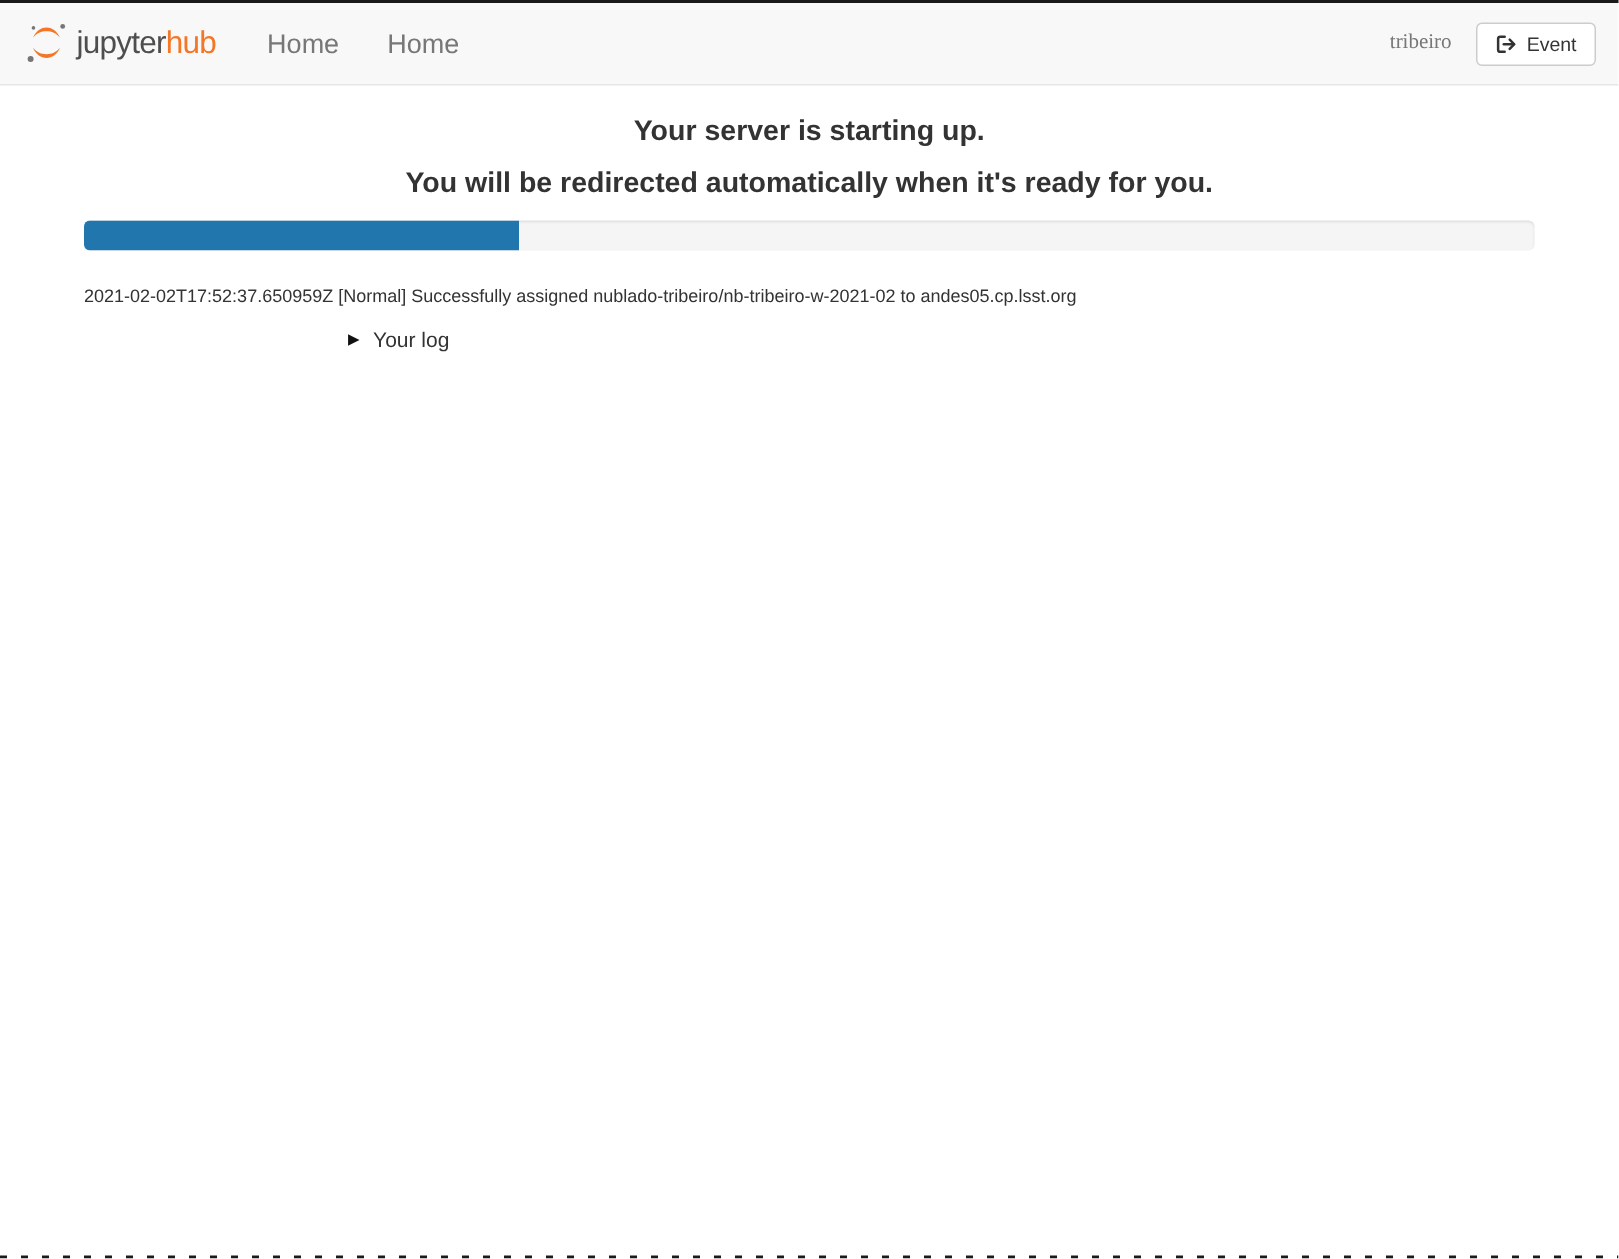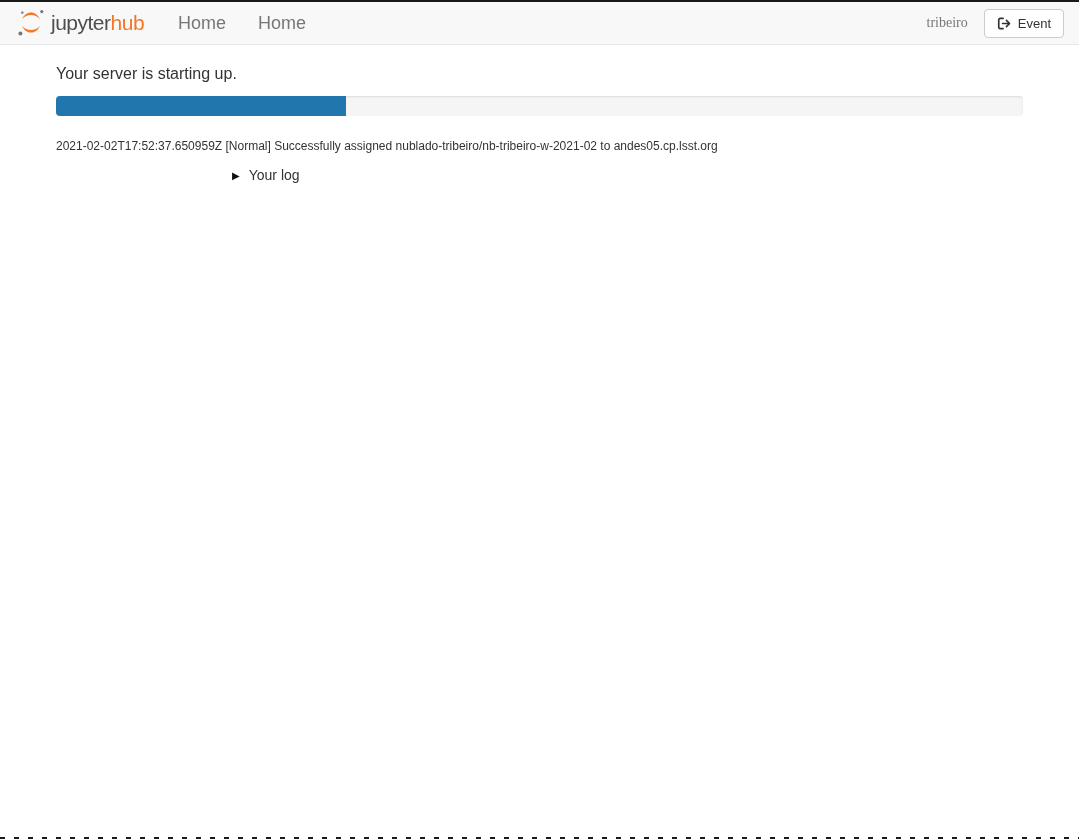--- a/index.html
+++ b/index.html
@@ -12,21 +12,21 @@
     color: #333;
     border-top: 2px solid #1a1a1a;
     overflow: hidden;
   }
   .bottom-edge {
     position: absolute; bottom: 0; left: 0; right: 0; height: 2px;
     background: repeating-linear-gradient(90deg, #1a1a1a 0 5px, transparent 5px 14px);
   }
   
   .navbar {
-    height: 43px;
+    height: 55px;
     background: #f8f8f8;
     border-bottom: 1px solid #e7e7e7;
     display: flex; align-items: center;
     padding: 0 15px 0 16px;
   }
   .logo { display: flex; align-items: center; margin-right: 18px; cursor: pointer; }
   .logo-text { font-size: 21px; letter-spacing: -0.5px; color: #4e4e4e; margin-left: 5px; }
   .logo-text .hub { color: #f37726; }
   .nav-link {
     color: #777; font-size: 18px; text-decoration: none;
@@ -36,21 +36,21 @@
   .username { color: #777; font-size: 14px; margin-right: 16px; font-family: Liberation Serif, serif; }
   .logout-btn {
     display: inline-flex; align-items: center; gap: 7px;
     background: #fff; border: 1px solid #ccc; border-radius: 4px;
     padding: 6px 12px; font-size: 13px; color: #333;
     font-family: "Liberation Sans", sans-serif;
     cursor: pointer;
   }
   
   .main { padding: 20px 56px 0; }
-  .msg { font-size: 16px; margin: 0 0 13px; }
+  .msg { text-align: center; font-size: 19px; margin: 0 0 13px; font-weight: bold; }
   .progress {
     height: 20px; background: #f5f5f5; border-radius: 4px;
     box-shadow: inset 0 1px 2px rgba(0,0,0,.1);
     margin: 12px 0 23px; overflow: hidden;
   }
   .progress-bar { height: 100%; background: #2176ae; width: 0%; }
   .log-msg { text-align: left; font-size: 12px; margin: 0 0 14px; }
   .event-log { margin-left: 176px; font-size: 14px; color: #333; }
   .event-log summary {
     list-style: none; cursor: pointer;
@@ -86,20 +86,21 @@
         <path d="M10.8 3.4 L14.3 7 l-3.5 3.6" fill="none" stroke="#333" stroke-width="1.9" stroke-linecap="round" stroke-linejoin="round"></path>
         <path d="M13.8 7 H6.3" fill="none" stroke="#333" stroke-width="1.9" stroke-linecap="round"></path>
       </svg>
     </span>
     <span>Event</span>
   </button>
 </nav>
 
 <main class="main">
   <p class="msg">Your server is starting up.</p>
+  <p class="msg">You will be redirected automatically when it's ready for you.</p>
 
   <div class="progress">
     <div class="progress-bar" style="width: 30%;"></div>
   </div>
 
   <p class="log-msg">2021-02-02T17:52:37.650959Z [Normal] Successfully assigned nublado-tribeiro/nb-tribeiro-w-2021-02 to andes05.cp.lsst.org</p>
 
   <details class="event-log">
     <summary>
       <span class="tri">▶</span>

